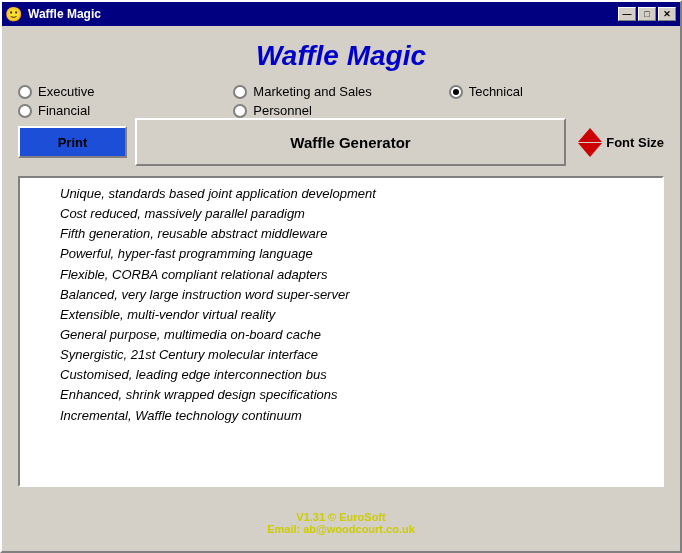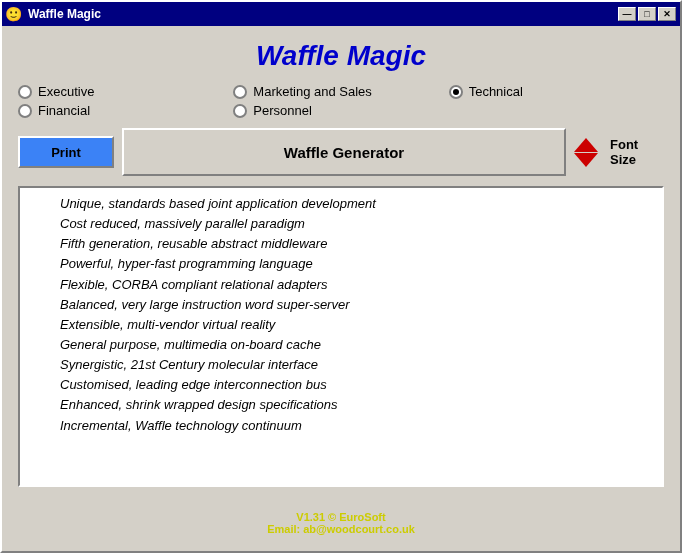--- a/index.html
+++ b/index.html
@@ -75,21 +75,20 @@
       font-weight: bold;
       font-style: italic;
       color: #0000cc;
       margin-bottom: 12px;
       margin-top: 4px;
     }
     .radio-section {
       display: grid;
       grid-template-columns: 1fr 1fr 1fr;
       gap: 4px 0;
-      margin-bottom: 10px;
     }
     .radio-item {
       display: flex;
       align-items: center;
       gap: 6px;
       cursor: pointer;
     }
     .radio-input {
       width: 14px;
       height: 14px;
@@ -112,23 +111,23 @@
       font-size: 13px;
       color: black;
     }
     .toolbar {
       display: flex;
       align-items: center;
       gap: 8px;
       margin-bottom: 10px;
     }
     .print-btn {
-      width: 96px;
+      width: 109px;
       height: 32px;
-      background: #3b82f6;
+      background: #1d4ed8;
       border: 2px solid #808080;
       border-top: 2px solid #ffffff;
       border-left: 2px solid #ffffff;
       font-size: 13px;
       font-weight: bold;
       cursor: pointer;
       display: flex;
       align-items: center;
       justify-content: center;
     }
@@ -142,21 +141,21 @@
       font-size: 15px;
       font-weight: bold;
       cursor: pointer;
       display: flex;
       align-items: center;
       justify-content: center;
     }
     .font-size-area {
       display: flex;
       align-items: center;
-      gap: 12px;
+      gap: 4px;
       width: 90px;
       justify-content: flex-end;
     }
     .spinner-icon {
       display: flex;
       flex-direction: column;
       gap: 1px;
     }
     .diamond-up {
       width: 0;

